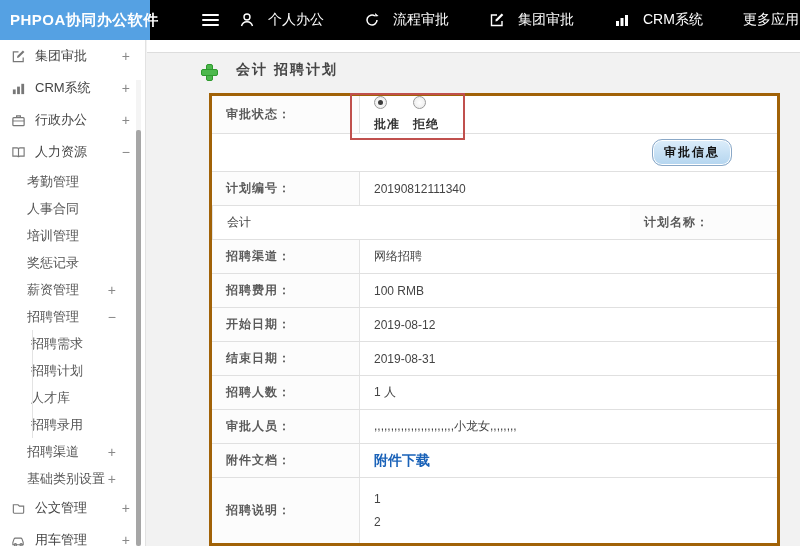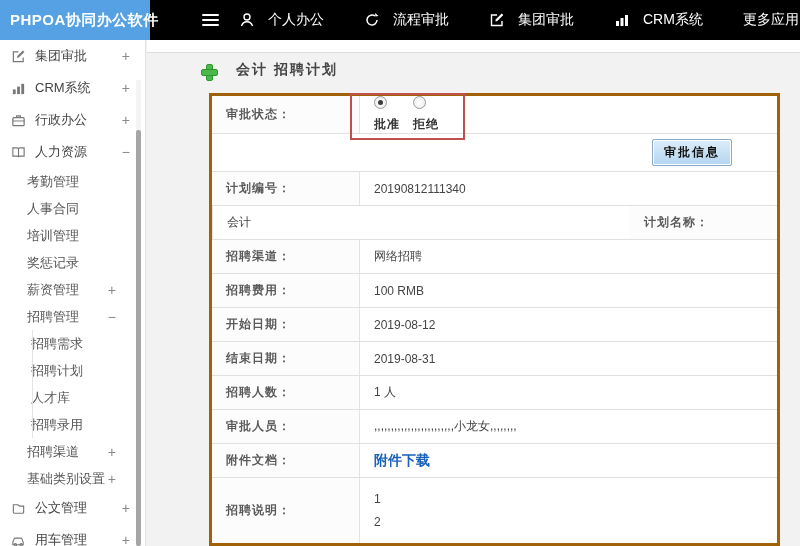--- a/index.html
+++ b/index.html
@@ -58,21 +58,21 @@
   .row { display:flex; min-height:34px; }
   .row + .row { border-top:1px solid #e0e0e0; }
   .cell { display:flex; align-items:center; font-size:12px; }
   .cell.label { width:147px; flex:none; padding-left:14px; font-weight:bold; color:#5a5a5a;
     background:#fcfcfc; letter-spacing:1px; }
   .cell.value { flex:1; padding-left:14px; border-left:1px solid #e3e3e3; color:#444; }
 
   .button-row { height:38px; display:flex; align-items:center; justify-content:flex-end;
     padding-right:45px; }
   .approve-btn { font-family:inherit; font-size:12px; font-weight:bold; color:#111;
-    background:linear-gradient(#dcedfa, #b4d5ef); border:1px solid #8aa8c7; border-radius:2px;
+    background:linear-gradient(#dcedfa, #b4d5ef); border:1px solid #8aa8c7; border-radius:10px;
     box-shadow:inset 0 0 0 1px #fff; padding:4px 11px; letter-spacing:2px; cursor:pointer; }
 
   .radio-opt { display:inline-flex; align-items:flex-start; gap:7px; margin-right:13px; cursor:pointer;flex-direction:column; }
   .radio { width:13px; height:13px; border-radius:50%; border:1px solid #9a9a9a;
     background:radial-gradient(#fff, #e8e8e8); position:relative; flex:none; }
   .radio.selected::after { content:""; position:absolute; left:3px; top:3px; width:5px; height:5px;
     border-radius:50%; background:#3c3c3c; }
   .radio-label { font-size:12px; font-weight:bold; color:#333; letter-spacing:1px; }
 
   .red-box { position:absolute; left:138px; top:-3px; width:115px; height:47px;

